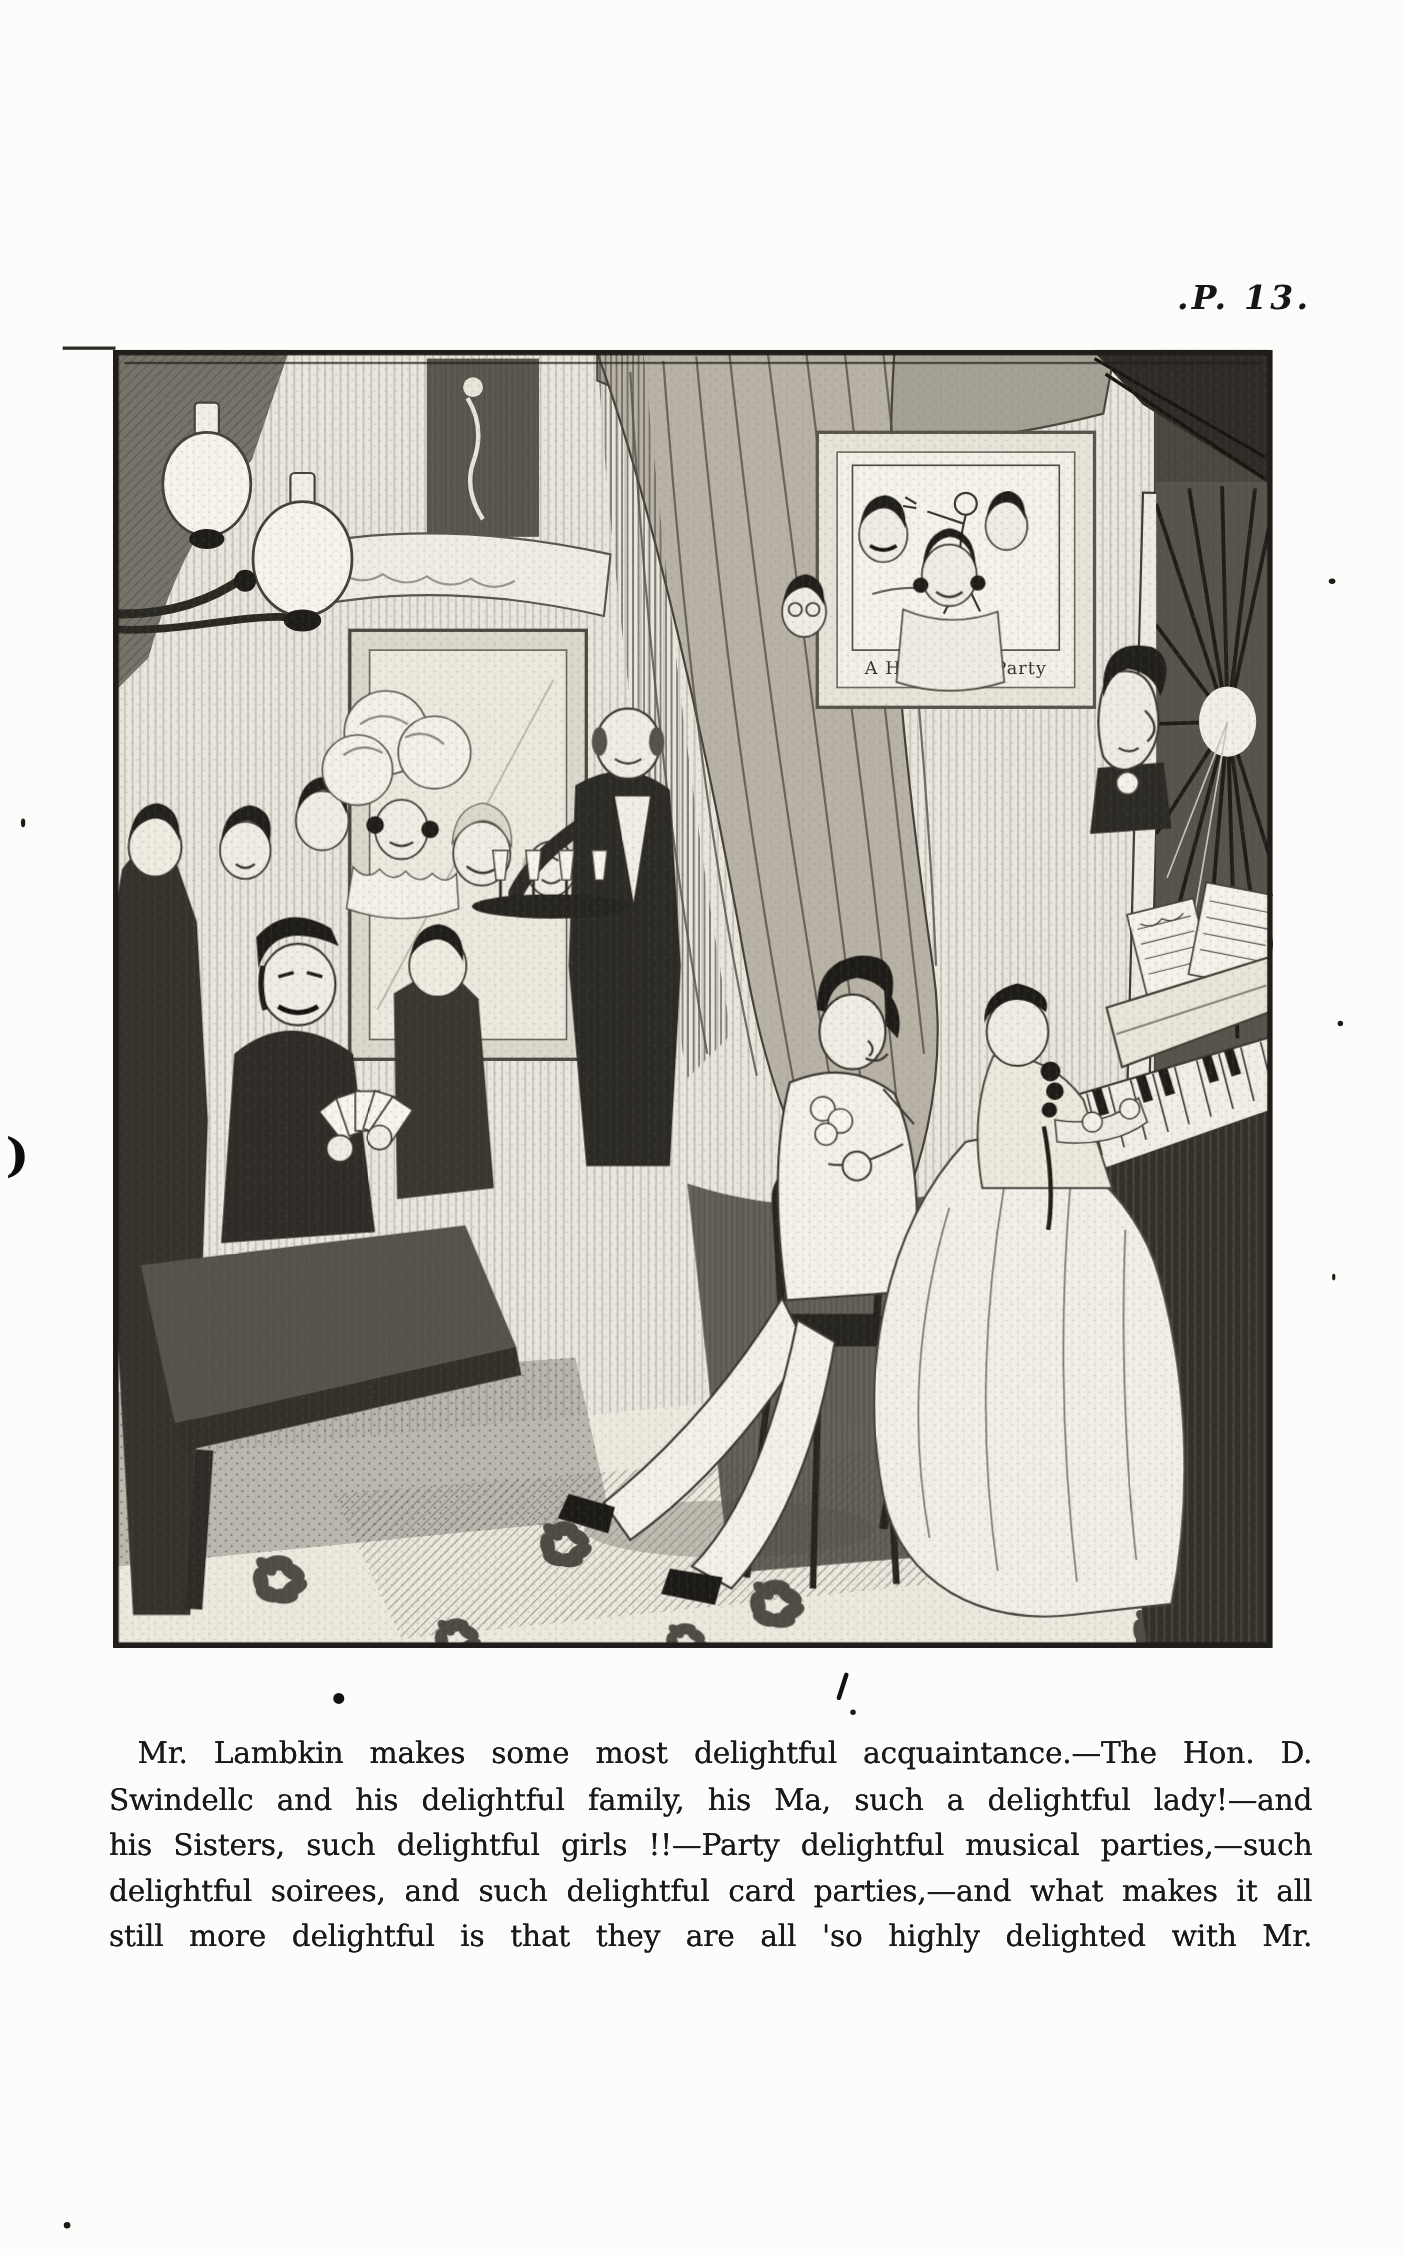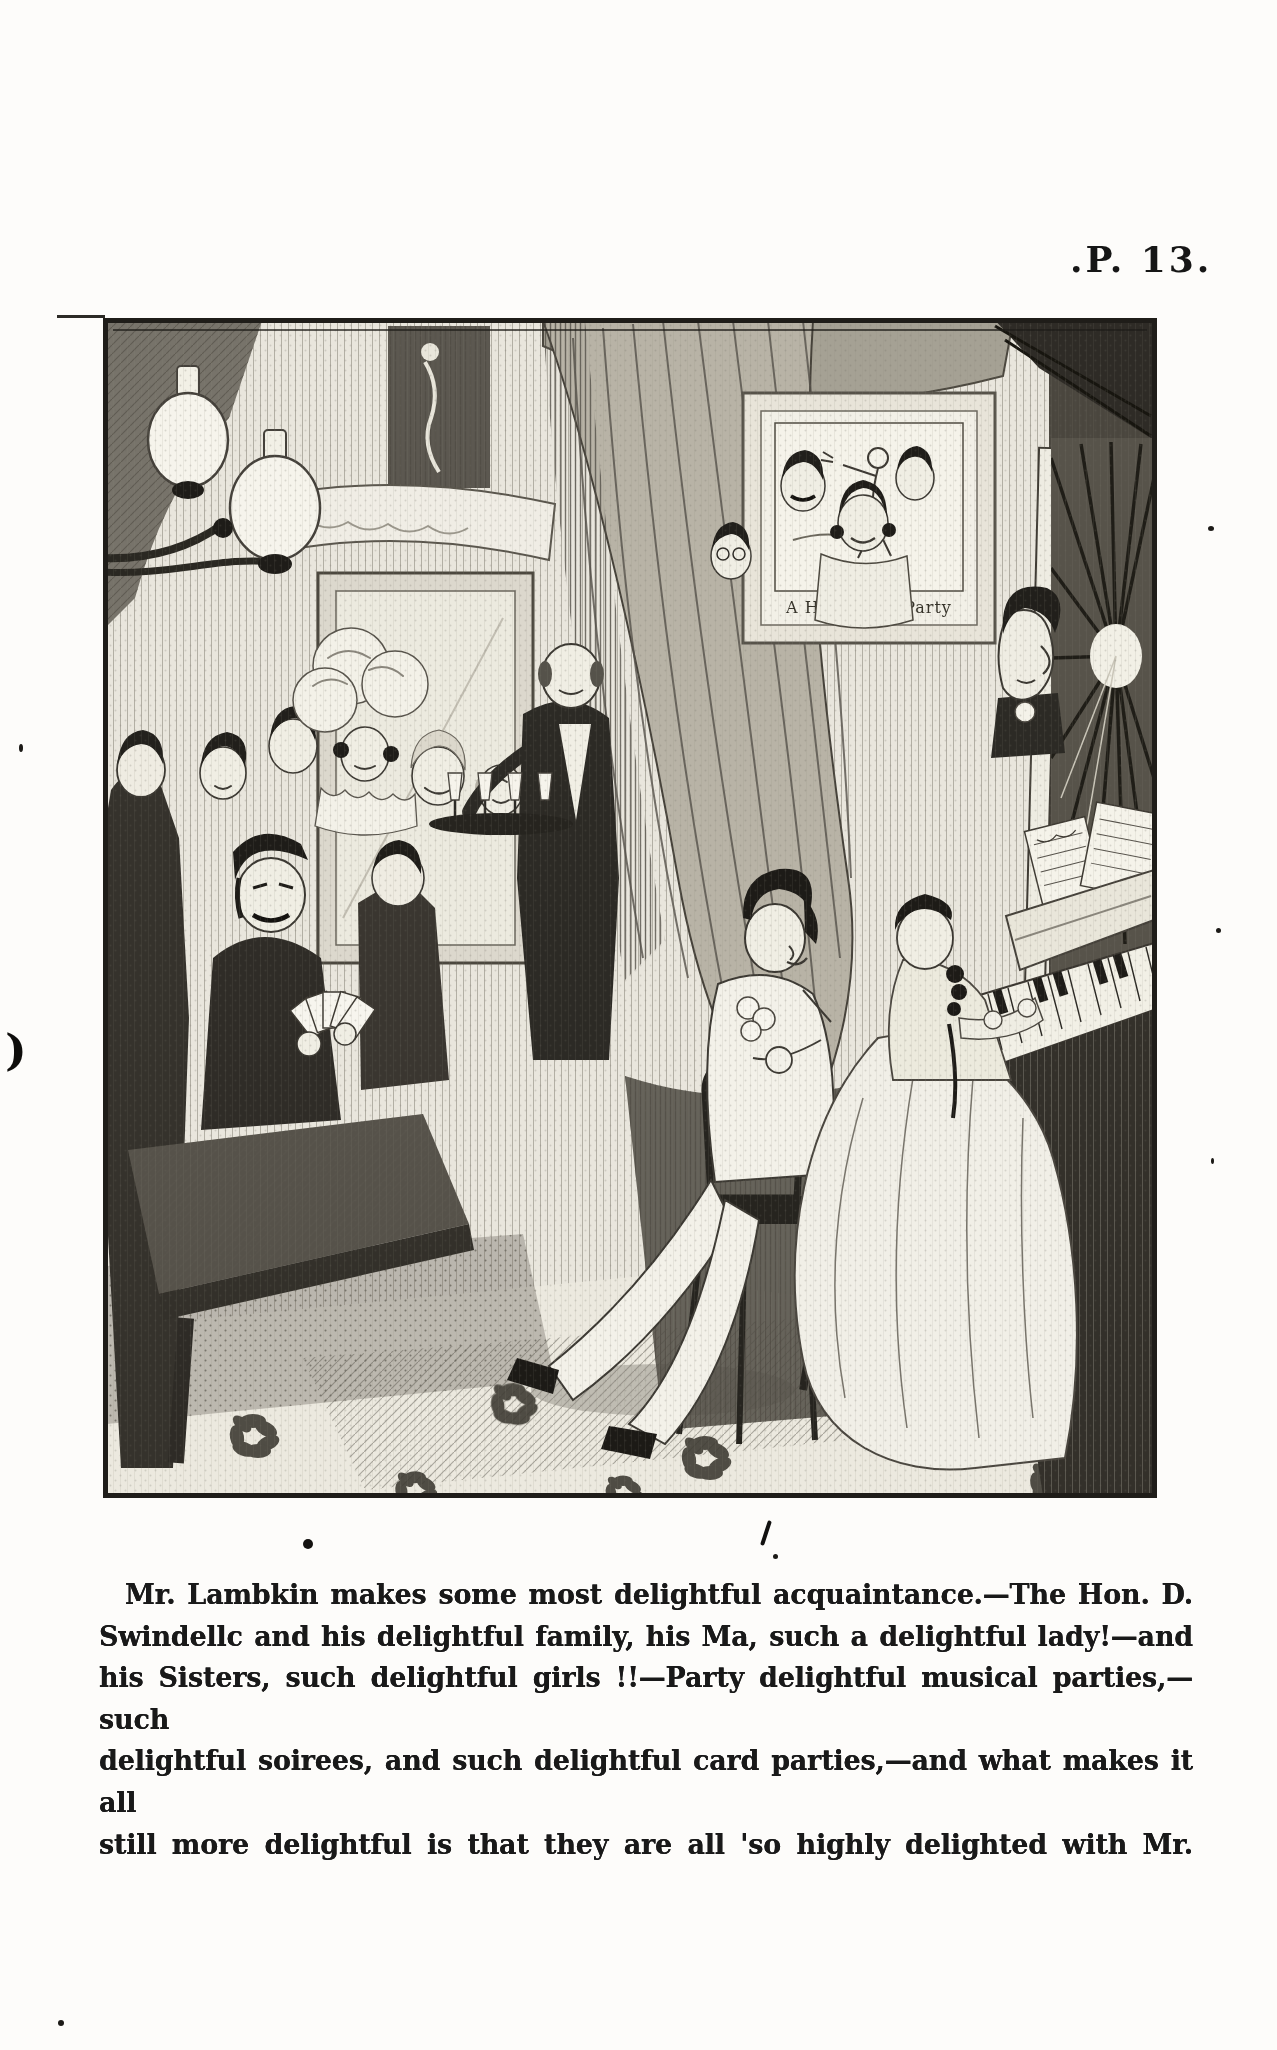--- a/index.html
+++ b/index.html
@@ -1,24 +1,24 @@
 <!DOCTYPE html>
 <html><head>
 <meta charset="utf-8">
 <style>
   html,body{margin:0;padding:0;background:#ffffff;}
   .page{position:relative;width:1277px;height:2050px;background:#fdfcfa;overflow:hidden;
         font-family:"DejaVu Serif", serif;color:#1b1b1b;}
-  .pageno{position:absolute;left:1070px;top:238px;font-size:36px;font-weight:700;
-          letter-spacing:3px;color:#161616;}
+  .pageno{position:absolute;left:1070px;top:254px;font-size:30px;font-weight:700;
+          font-style:italic;letter-spacing:3px;color:#161616;}
   .rule-seg{position:absolute;left:57px;top:315px;width:48px;height:3px;background:#2c2a26;}
   .illo{position:absolute;left:103px;top:318px;width:1054px;height:1180px;}
   .illo svg{display:block;width:100%;height:100%;}
   .caption{position:absolute;left:99px;top:1574px;width:1094px;}
-  .cap-line{font-size:27px;font-weight:700;line-height:41.6px;color:#191919;
+  .cap-line{font-size:27px;font-weight:400;line-height:41.6px;color:#191919;
             text-align:justify;text-align-last:justify;letter-spacing:-0.2px;
             text-shadow:0 0 0.5px #1b1b1b;}
   .cap-line.first{text-indent:26px;}
   .cap-line.last{text-align-last:left;}
   .speck{position:absolute;background:#1c1a17;border-radius:50%;}
   .paren-mark{position:absolute;left:6px;top:1026px;font-size:42px;font-weight:700;
               color:#0e0d0b;transform:scaleX(1.1);}
   .bullet-mark{position:absolute;left:303px;top:1539px;width:10px;height:10px;
                background:#141210;border-radius:50%;}
   .slash-mark{position:absolute;left:764px;top:1520px;width:4px;height:26px;

